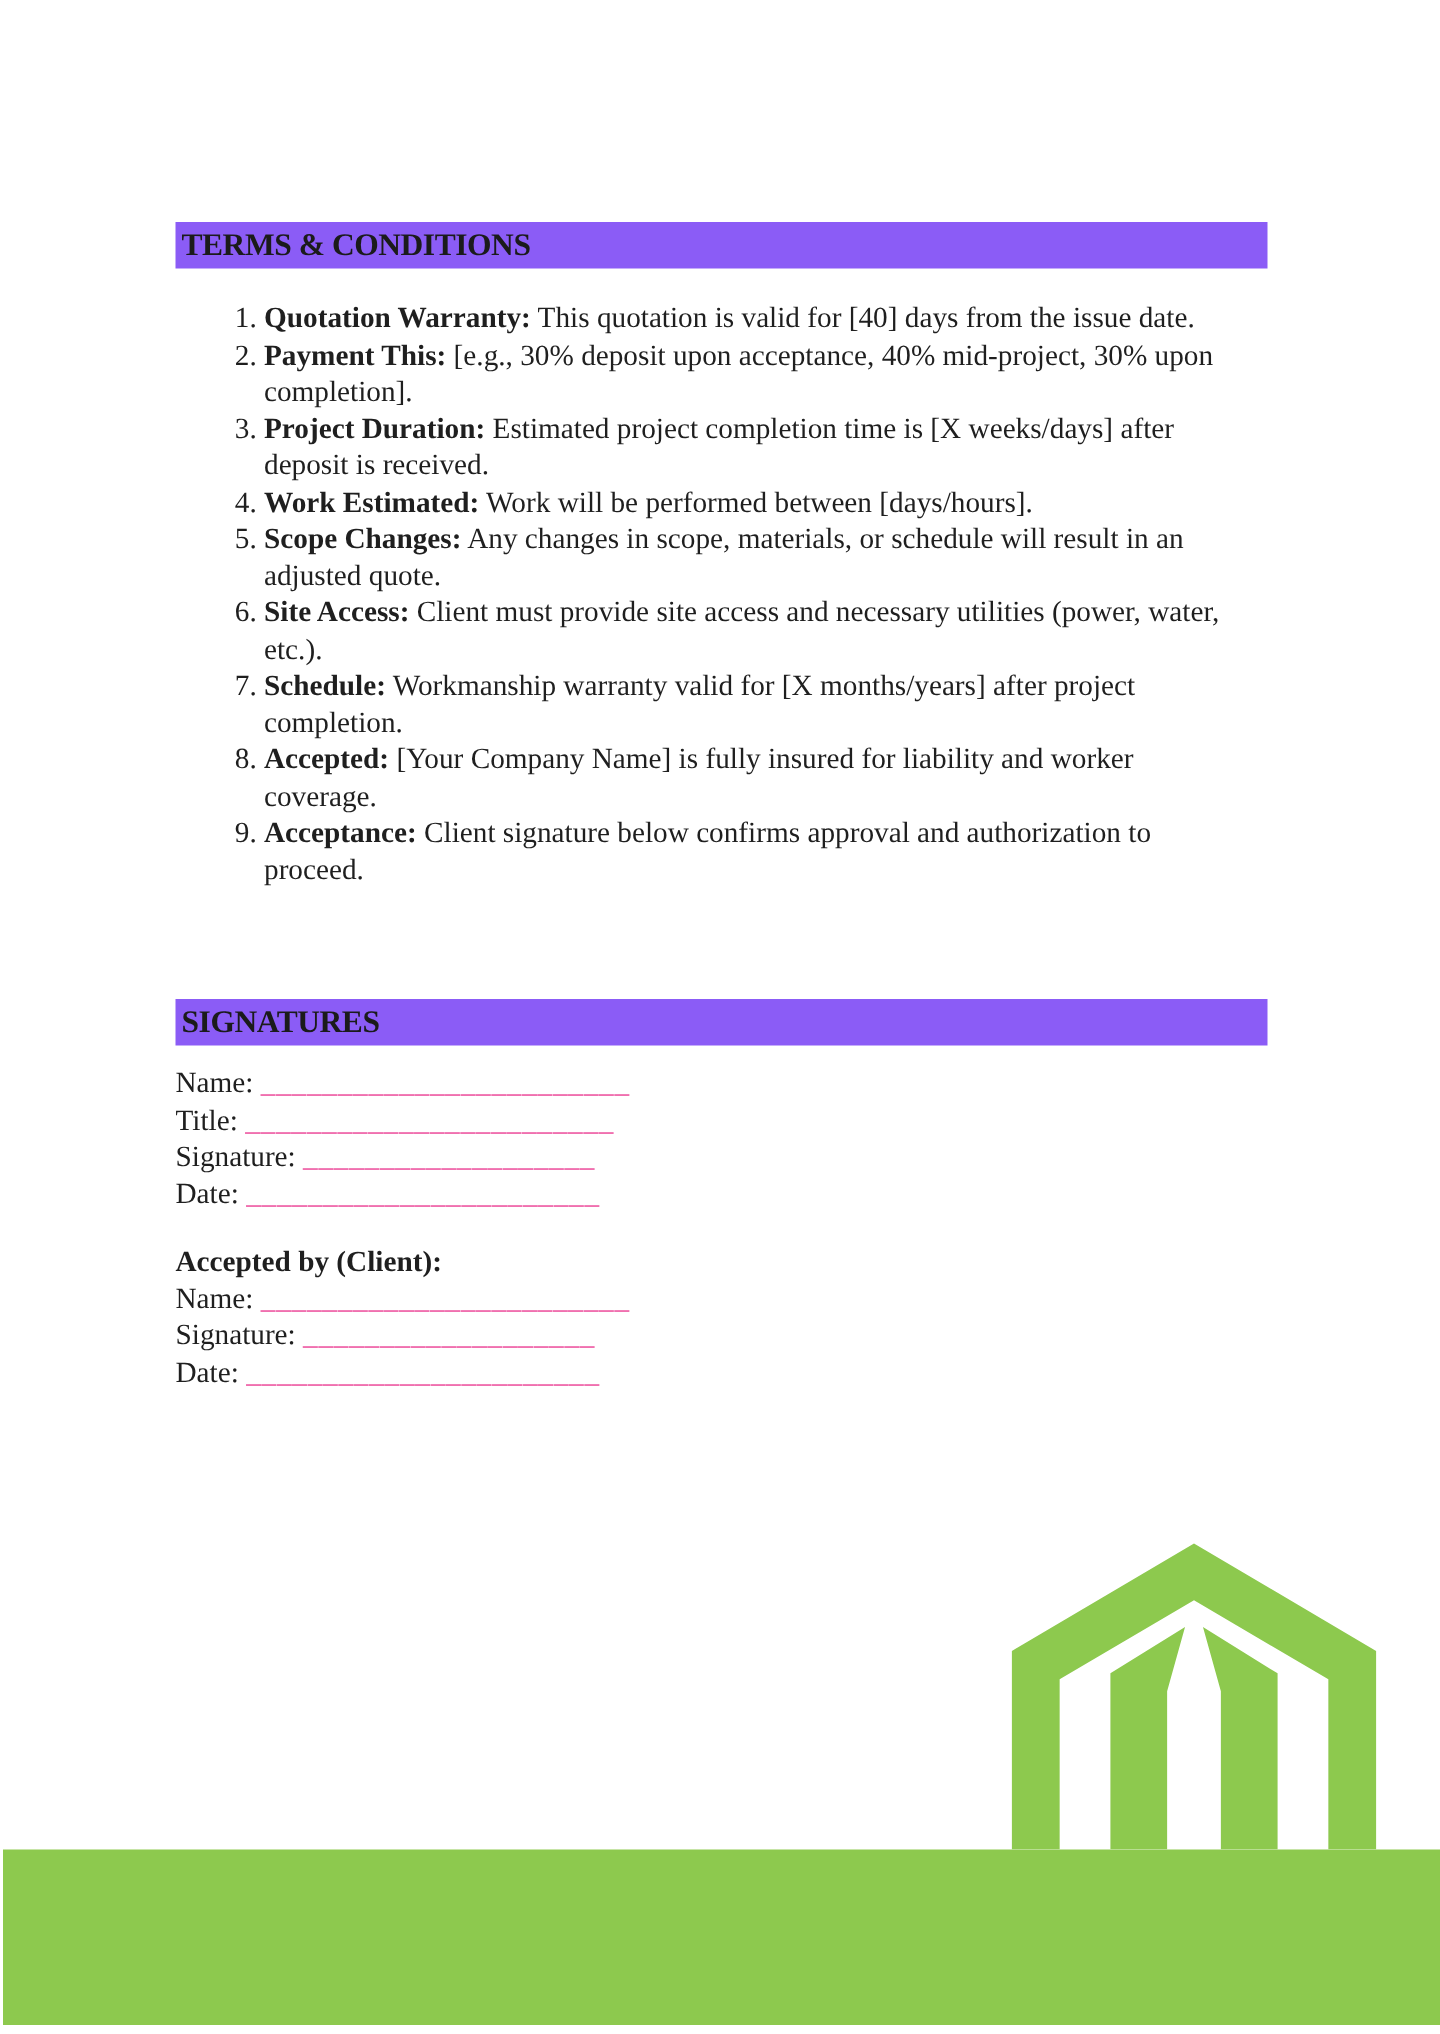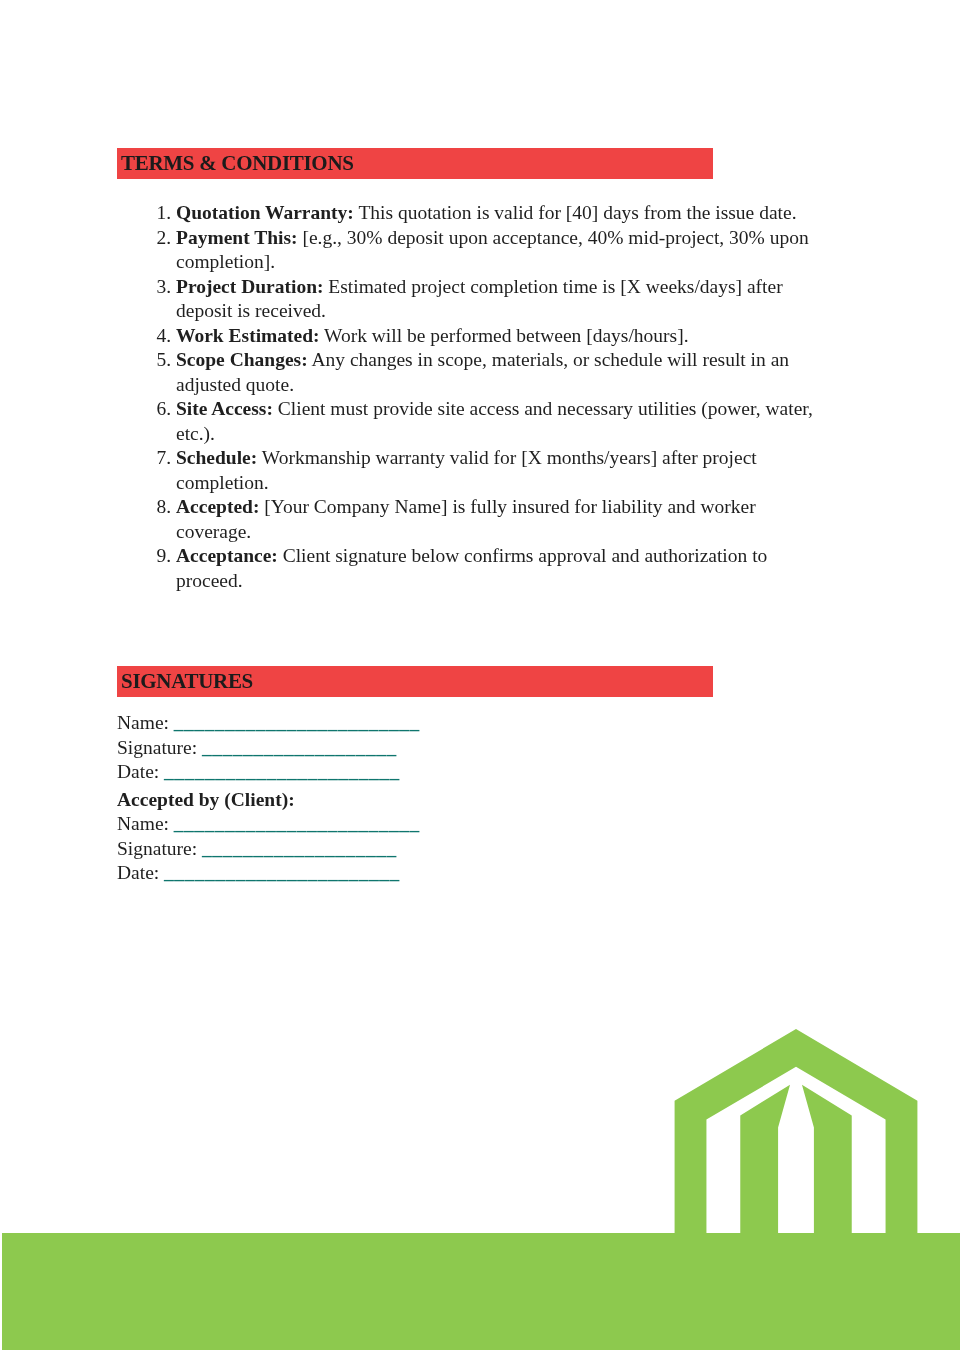--- a/index.html
+++ b/index.html
@@ -7,23 +7,23 @@
     width: 960px; height: 1356px;
     background: #ffffff;
     position: relative;
     font-family: "Liberation Serif", "DejaVu Serif", serif;
     color: #1f1f1f;
     overflow: hidden;
   }
   .section-bar {
     position: absolute;
     left: 117px;
-    width: 596px;
+    width: 728px;
     height: 31px;
-    background: #ef4444;
+    background: #8b5cf6;
   }
   .section-bar .bar-title {
     display: block;
     font-weight: bold;
     font-size: 21px;
     line-height: 31px;
     padding-left: 4px;
     letter-spacing: -0.3px;
     color: #1b1b1b;
     white-space: nowrap;
@@ -45,23 +45,23 @@
   .term-label { font-weight: bold; }
 
   #signature-blocks {
     position: absolute;
     left: 117px;
     top: 711px;
     width: 500px;
     font-size: 19.5px;
     line-height: 24.5px;
   }
-  .sig-block + .sig-block { margin-top: 3px; }
+  .sig-block + .sig-block { margin-top: 21px; }
   .sig-heading { font-weight: bold; }
-  .sig-line { color: #0f766e; letter-spacing: 0.5px; font-weight: bold; }
+  .sig-line { color: #ec4899; letter-spacing: 0.5px; }
 
   #logo {
     position: absolute;
     left: 672px;
     top: 1028px;
     width: 248px;
     height: 205px;
   }
   #logo svg { display: block; width: 248px; height: 205px; }
 
@@ -93,20 +93,21 @@
     <li><span class="term-label">Acceptance:</span><span> Client signature below confirms approval and authorization to proceed.</span></li>
   </ol>
 
 <div class="section-bar" id="signatures-bar">
   <span class="bar-title">SIGNATURES</span>
 </div>
 
 <div id="signature-blocks">
     <div class="sig-block">
       <div class="sig-row"><span>Name: </span><span class="sig-line">________________________</span></div>
+      <div class="sig-row"><span>Title: </span><span class="sig-line">________________________</span></div>
       <div class="sig-row"><span>Signature: </span><span class="sig-line">___________________</span></div>
       <div class="sig-row"><span>Date: </span><span class="sig-line">_______________________</span></div>
     </div>
     <div class="sig-block">
       <div class="sig-heading">Accepted by (Client):</div>
       <div class="sig-row"><span>Name: </span><span class="sig-line">________________________</span></div>
       <div class="sig-row"><span>Signature: </span><span class="sig-line">___________________</span></div>
       <div class="sig-row"><span>Date: </span><span class="sig-line">_______________________</span></div>
     </div>
   </div>

